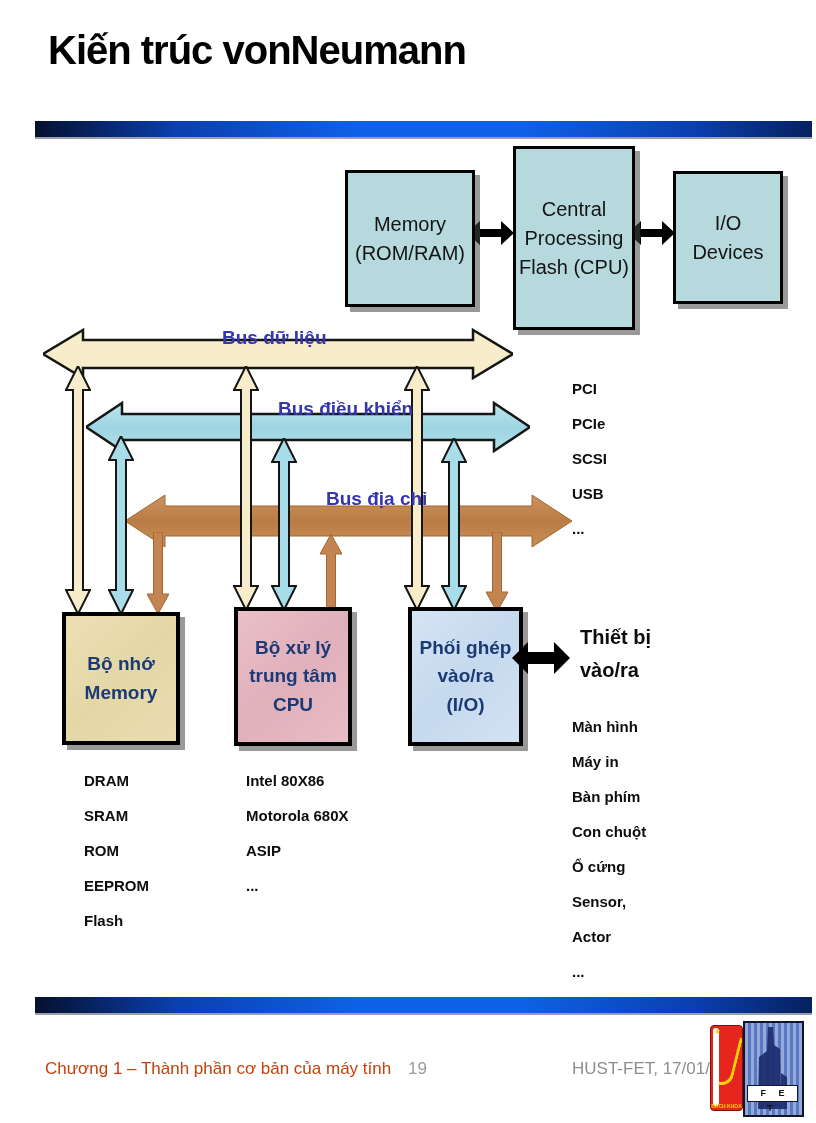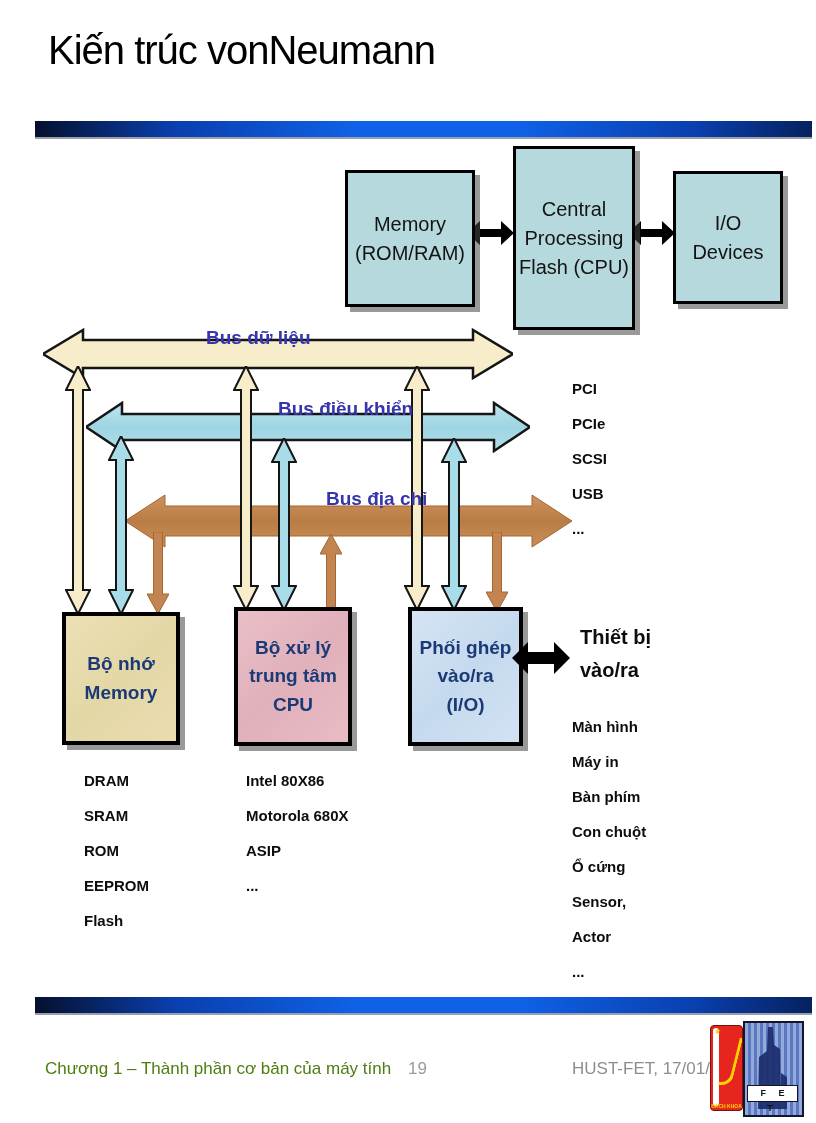--- a/index.html
+++ b/index.html
@@ -1,54 +1,54 @@
 <!DOCTYPE html>
 <html><head>
 <meta charset="utf-8">
 <style>
   html,body{margin:0;padding:0;background:#e9e9e9;}
   #slide{
     position:relative;width:816px;height:1123px;background:#ffffff;
     font-family:"Liberation Sans", sans-serif;overflow:hidden;margin:0 auto;
   }
   .abs{position:absolute;}
-  #title{left:48px;top:28px;font-size:40px;font-weight:normal;color:#000;letter-spacing:-1px;}
+  #title{left:48px;top:28px;font-size:40px;font-weight:bold;color:#000;letter-spacing:-1px;}
   .hbar{left:35px;width:777px;height:16px;
     background:linear-gradient(90deg,#05102e 0%,#0a3fae 18%,#0f62e8 42%,#0f62e8 62%,#0a3fae 85%,#06215e 100%);
     border-bottom:2px solid #9aa0aa;}
   #topbar{top:121px;}
   #botbar{top:997px;}
   .box{border:3px solid #000;background:#b5d9dd;box-shadow:5px 5px 0 rgba(70,70,70,.55);
     display:flex;flex-direction:column;align-items:center;justify-content:center;
     text-align:center;z-index:3;}
   .topbox{font-size:20px;color:#141414;line-height:1.45;}
   #box-memory{left:345px;top:170px;width:124px;height:131px;}
   #box-cpu{left:513px;top:146px;width:116px;height:178px;}
   #box-io{left:673px;top:171px;width:104px;height:127px;}
   .botbox{font-weight:bold;font-size:19px;color:#1b3a75;line-height:1.5;border-width:4px;}
   #box-bonho{left:62px;top:612px;width:110px;height:125px;
     background:linear-gradient(135deg,#ecdfb4 0%,#e4d7a6 50%,#eadcb0 100%);}
   #box-boxuly{left:234px;top:607px;width:110px;height:131px;
     background:linear-gradient(135deg,#eabfc8 0%,#e0b0bb 50%,#e8bcc5 100%);align-items:center;}
   #box-phoighep{left:408px;top:607px;width:107px;height:131px;
     background:linear-gradient(135deg,#d5e4f4 0%,#c5d9ee 50%,#d2e2f3 100%);}
   .buslabel{z-index:4;font-weight:bold;font-size:19px;color:#3535ad;white-space:nowrap;}
-  #lbl-data{left:206px;top:327px;}
+  #lbl-data{left:222px;top:327px;}
   #lbl-ctrl{left:278px;top:398px;text-align:center;}
   #lbl-addr{left:326px;top:488px;}
   svg.bus{z-index:1;}
   svg.varrow{z-index:2;}
   .blist{font-weight:bold;font-size:15px;color:#0d0d0d;line-height:35px;white-space:nowrap;}
   #list-protocols{left:572px;top:371px;}
   #lbl-thietbi{left:580px;top:621px;font-weight:bold;font-size:20px;color:#0d0d0d;line-height:33px;}
   #list-devices{left:572px;top:709px;}
   #list-mem{left:84px;top:763px;}
   #list-cpu{left:246px;top:763px;}
   .footer-text{top:1059px;font-size:17px;white-space:nowrap;}
-  #footer-left{left:45px;color:#4d7c0f;}
+  #footer-left{left:45px;color:#c2410c;}
   #footer-page{left:408px;color:#9a9a9a;}
   #footer-right{left:572px;color:#8e8e8e;}
   
   #logo{left:710px;top:1021px;width:90px;height:92px;z-index:5;}
   #logo-red{position:absolute;left:0;top:4px;width:31px;height:84px;background:#e6261e;
     border:1px solid #7a1010;border-radius:4px;overflow:hidden;}
   #logo-red .stripe{position:absolute;left:2px;top:2px;width:6px;height:78px;background:#fff;border-radius:3px;}
   #logo-red .star{position:absolute;left:3px;top:1px;font-size:8px;color:#ffd400;}
   #logo-red .flame{position:absolute;left:13px;top:10px;width:10px;height:48px;
     border-right:3px solid #ffd400;border-bottom:3px solid #ffd400;border-radius:0 0 14px 0;transform:rotate(14deg);}

